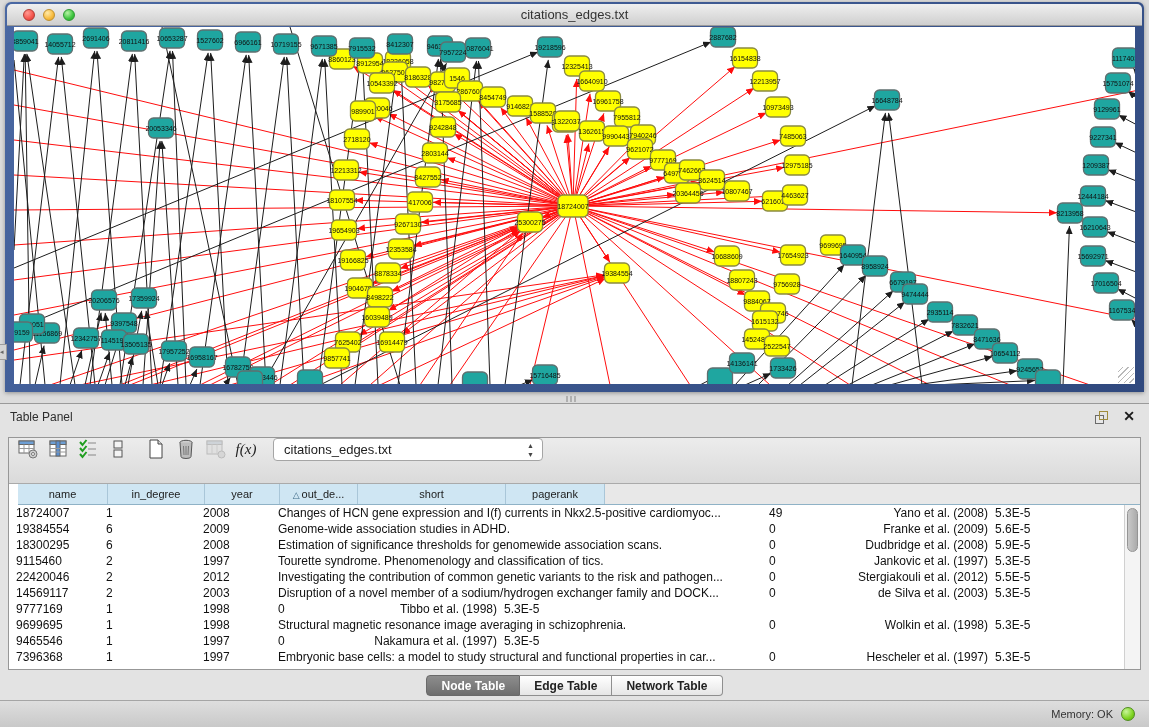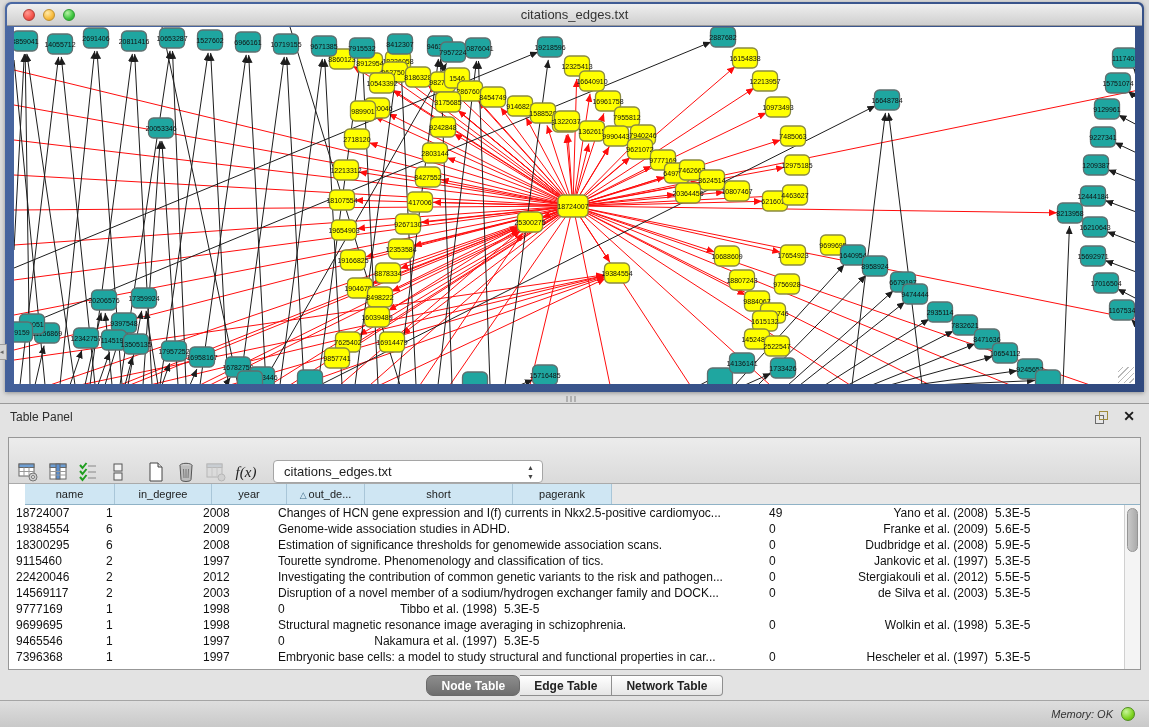--- a/index.html
+++ b/index.html
@@ -38,33 +38,33 @@
     background:#e3e3e3; border-top:1px solid #9a9a9a; }
   .tp-header { position:absolute; left:0; top:0; right:0; height:26px; }
   .tp-title { position:absolute; left:10px; top:6px; font-size:12px; color:#2e2e2e; }
   .tp-float { position:absolute; right:40px; top:6px; width:15px; height:15px; }
   .tp-close { position:absolute; right:14px; top:4px; font-size:14px; font-weight:bold; color:#1a1a1a; }
 
   .tp-box { position:absolute; left:8px; top:33px; width:1133px; height:233px;
     border:1px solid #979797; background:#fff; }
   .toolbar { position:absolute; left:0; top:0; right:0; height:46px;
     background:linear-gradient(#ececec,#dadada); border-bottom:1px solid #aaa;
-    display:flex; align-items:flex-end; }
+    display:flex; align-items:flex-start; }
   .tool { width:22px; height:22px; margin-left:8px; display:flex;
     align-items:center; justify-content:center; }
   .tool.gap { margin-left:16px; }
   .tool.disabled { opacity:.45; }
   .fx { font-family:"Liberation Serif", serif; font-style:italic; font-size:15px; color:#222; }
   .combo { margin-left:16px; width:270px; height:23px; background:#fff;
     border:1px solid #a5a5a5; border-radius:4px; position:relative;
     font-size:13px; color:#222; line-height:21px; padding-left:10px; }
   .combo .arrows { position:absolute; right:8px; top:2px; font-size:7px;
     color:#444; line-height:9px; text-align:center; }
 
-  .thead { position:absolute; left:16px; top:46px; right:0; height:21px; display:flex;
+  .thead { position:absolute; left:9px; top:46px; right:0; height:21px; display:flex;
     background:#cfe6f3; border-bottom:1px solid #8fb2c6; }
   .th { font-size:11px; color:#1c1c1c; text-align:center; line-height:20px;
     border-right:1px solid #a9c6d8; overflow:hidden; white-space:nowrap; flex:0 0 auto; }
   .th-fill { flex:1 1 auto; background:#e8e8e8; }
   .sortmark { color:#3f6b88; font-size:9px; margin-right:2px; }
 
   .tbody { position:absolute; left:0; top:67px; right:16px; bottom:0;
     background:#fff; overflow:hidden; }
   .tr { display:flex; height:16px; }
   .td { font-size:12px; color:#111; line-height:16px; white-space:nowrap;
@@ -77,25 +77,25 @@
     border-radius:6px; }
 
   
   .tabs { position:absolute; left:0; right:0; top:271px; display:flex; justify-content:center; }
   .tabseg { height:21px; line-height:20px; font-size:12px; font-weight:bold;
     padding:0 14px; border:1px solid #8f8f8f; border-left:none;
     background:linear-gradient(#ffffff,#e6e6e6); color:#222; }
   .tabseg:first-child { border-left:1px solid #8f8f8f; border-radius:4px 0 0 4px; }
   .tabseg:last-child { border-radius:0 4px 4px 0; }
   .tabseg.active { background:linear-gradient(#8d8d8d,#6e6e6e); color:#fff;
-    border-color:#6a6a6a;border-radius:7px; }
+    border-color:#6a6a6a; }
 
   
   .statusbar { position:absolute; left:0; right:0; bottom:0; height:27px;
-    background:linear-gradient(#dedede,#c9c9c9); border-top:1px solid #a5a5a5;font-style:italic; }
+    background:linear-gradient(#dedede,#c9c9c9); border-top:1px solid #a5a5a5; }
   .mem-label { position:absolute; right:36px; top:7px; font-size:11px; color:#333; }
   .mem-dot { position:absolute; right:14px; top:6px; width:14px; height:14px;
     border-radius:50%; border:1px solid #4e8d1d;
     background:radial-gradient(circle at 35% 30%,#c8f59a,#7ed321 60%,#58a610); }
 </style>
 </head>
 <body>
 
 <div class="app">
 

